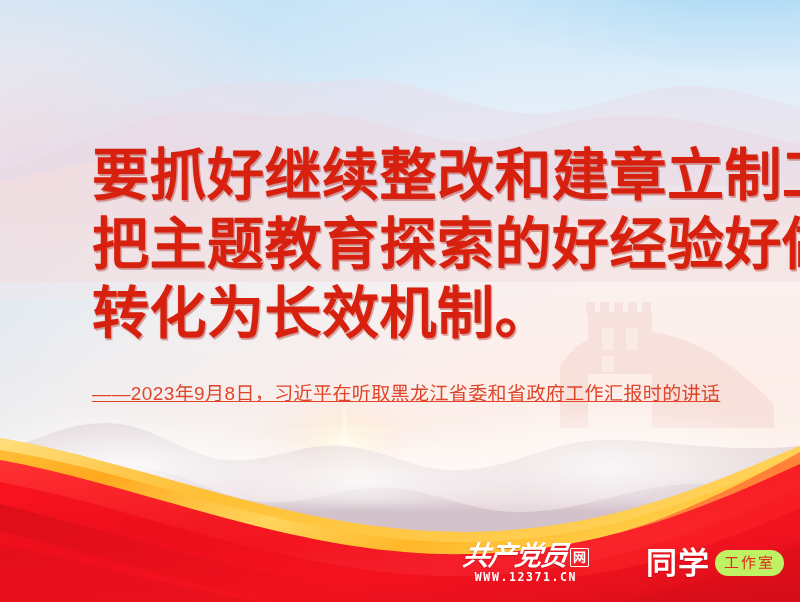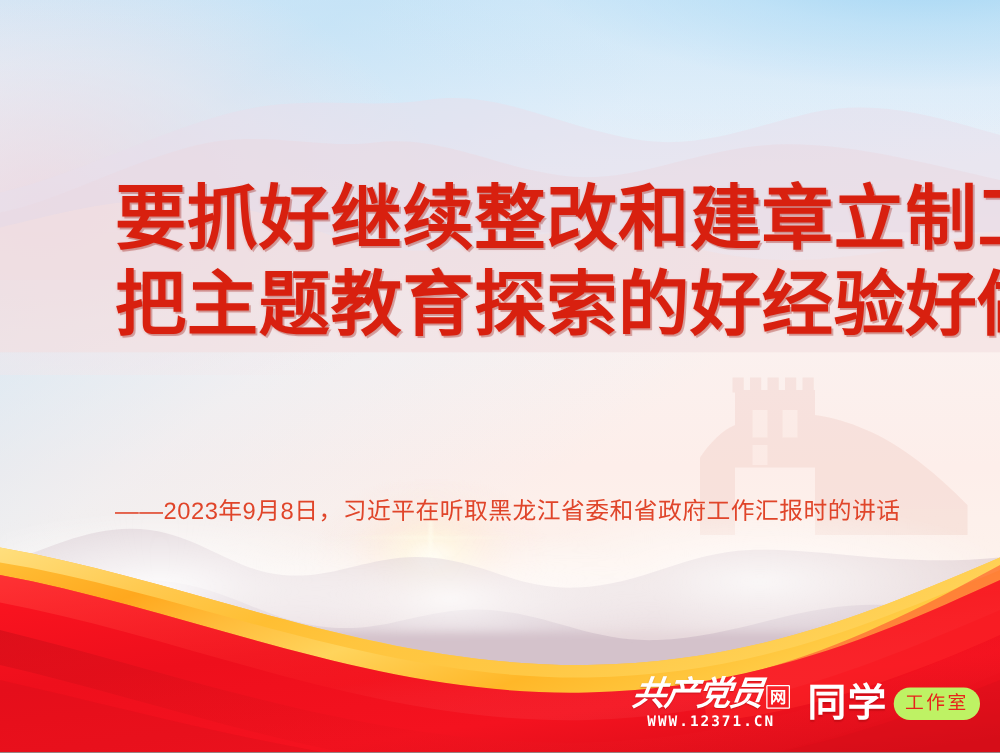--- a/index.html
+++ b/index.html
@@ -111,26 +111,27 @@
     letter-spacing:.5px;
     color:#d8200f;
     text-shadow:
       1.6px 1.6px 0 rgba(150,16,10,.30),
       0 1px 2px rgba(200,40,20,.22);
     white-space:nowrap;
   }
   .headline .ln{display:block;}
 
   .attrib{
-    position:absolute;left:92px;top:397px;
+    position:absolute;left:92px;top:381px;
     font-size:19px;
     line-height:26px;
     color:#e0452a;
     letter-spacing:.4px;
     white-space:nowrap;
+    text-decoration:underline;
   }
 
   
   .logos{
     position:absolute;right:16px;bottom:18px;
     display:flex;align-items:center;gap:14px;
   }
   .logo-12371{
     display:flex;flex-direction:column;align-items:center;gap:1px;
   }
@@ -157,21 +158,21 @@
     margin-bottom:2px;
   }
   .logo-url{
     font-family:"DejaVu Sans Mono","Liberation Mono",monospace;
     font-size:11.5px;
     font-weight:700;
     color:#fff;
     letter-spacing:1.6px;
     text-align:center;
   }
-  .logo-studio{display:flex;align-items:center;gap:5px;}
+  .logo-studio{display:flex;align-items:center;gap:5px;margin-left:43px;}
   .studio-cn{
     font-family:"DejaVu Serif","Liberation Serif",serif;
     font-size:31px;font-weight:700;line-height:1;color:#fff;
     letter-spacing:1px;
     text-shadow:0 1px 1px rgba(130,0,0,.3);
   }
   .studio-pill{
     background:#bef264;color:#e8231b;
     font-size:15px;font-weight:400;line-height:1;
     padding:5px 9px 6px;
@@ -304,20 +305,21 @@
       <path d="M0,132 C150,166 310,214 480,208 C620,203 720,164 800,132
                L800,190 L0,190 Z" fill="#cf0e19" opacity=".28"></path>
 
       <path d="M560,134 C640,122 720,84 800,40 L800,96 C724,130 644,158 566,166 Z" fill="#ff2b2b" opacity=".45"></path>
     </svg>
   </div>
 
   <div class="headline">
     <span class="ln">要抓好继续整改和建章立制工作,</span>
     <span class="ln">把主题教育探索的好经验好做法</span>
+    <span class="ln">转化为长效机制。</span>
   </div>
 
   <div class="attrib">——2023年9月8日，习近平在听取黑龙江省委和省政府工作汇报时的讲话</div>
 
   <div class="logos">
 
     <div class="logo-12371">
       <div class="logo-12371-top">
         <span class="brush">共产党员</span>
         <span class="net-box">网</span>

